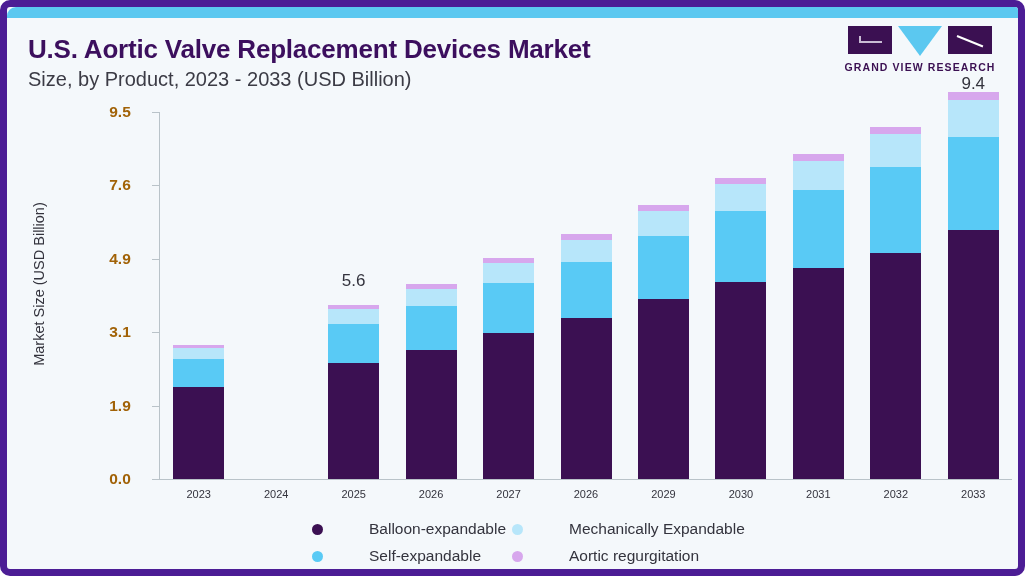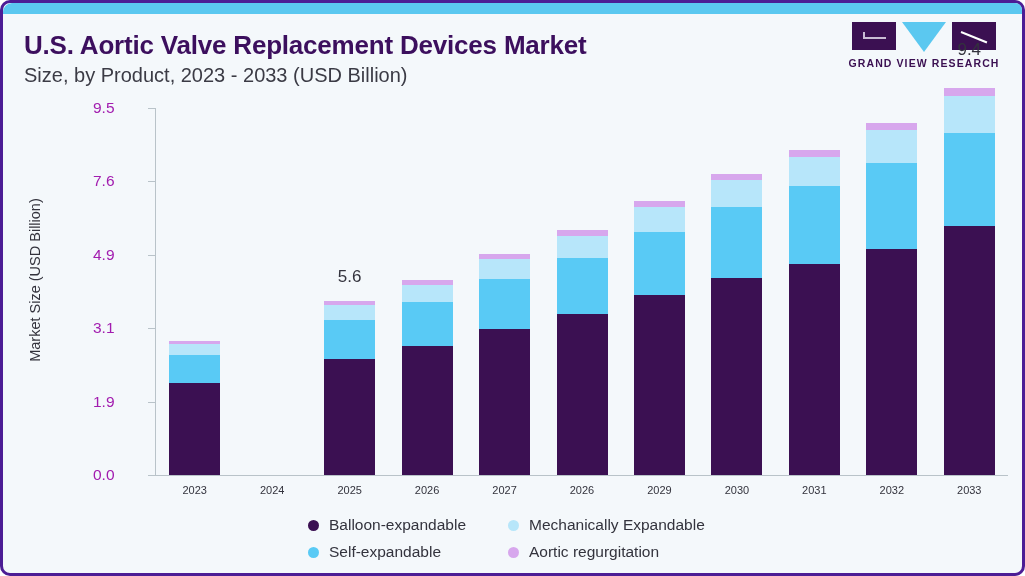--- a/index.html
+++ b/index.html
@@ -8,21 +8,21 @@
     width: 1025px; height: 576px;
     background: #ffffff;
     font-family: "Liberation Sans", sans-serif;
   }
   #card {
     position: relative;
     width: 1025px; height: 576px;
     background: #f4f8fb;
     border-radius: 10px;
     overflow: hidden;
-    border: 3px solid #4c1d95;
+    border: 7px solid #4c1d95;
   }
   #top-stripe {
     position: absolute; top: 0; left: 0;
     width: 1025px; height: 11px;
     background: #5bc8f0;
     border-top-left-radius: 9px;
     border-top-right-radius: 9px;
   }
   
   #header {
@@ -75,23 +75,24 @@
   }
   
   #plot-wrap { position: absolute; left: 0; top: 89px; width: 1025px; height: 400px; }
   #ylabel {
     position: absolute; left: -118px; top: 180px;
     width: 300px; text-align: center;
     transform: rotate(-90deg);
     font-size: 14.5px; color: #33333d;
   }
   .ytick-label {
-    position: absolute; right: 0; width: 46px; text-align: left;
-    font-size: 15.5px; color: #a21caf;
+    position: absolute; right: 0; width: 46px; text-align: center;
+    font-size: 15.5px; color: #a16207;
     transform: translateY(-9px);
+    font-weight: bold;
   }
   #ytick-col { position: absolute; left: 84px; top: 0; width: 52px; height: 400px; }
   #yaxis-line {
     position: absolute; left: 152px; top: 16px; width: 1px; height: 367px;
     background: #b9c3c9;
   }
   .ytick-mark {
     position: absolute; left: 145px; width: 8px; height: 1px; background: #b9c3c9;
   }
   #xaxis-line {
@@ -121,20 +122,21 @@
   }
   
   #legend {
     position: absolute; left: 0; top: 505px; width: 1025px; height: 62px;
   }
   .legend-item {
     position: absolute;
     display: flex; align-items: center;
     font-size: 15.5px; color: #33333d;
     white-space: nowrap;
+    gap: 36px;
   }
   .legend-dot {
     width: 11px; height: 11px; border-radius: 50%;
     margin-right: 10px; flex: 0 0 auto;
   }
 </style>
 </head>
 <body>
 
 <div id="card">
@@ -244,21 +246,21 @@
             <div class="seg seg-balloon" style="height: 225.995px;"></div>
           </div>
         </div>
         <div class="bar-group" style="left: 787.773px; width: 51px;">
           <div class="bar-stack">
             <div class="seg seg-aortic" style="height: 8.11263px;"></div>
             <div class="seg seg-mech" style="height: 36.7px;"></div>
             <div class="seg seg-self" style="height: 92.7158px;"></div>
             <div class="seg seg-balloon" style="height: 249.174px;"></div>
           </div>
-          <div class="bar-value" style="bottom: 415px;">9.4</div>
+          <div class="bar-value" style="bottom: 385px;">9.4</div>
         </div>
       </div>
   <div class="ytick-mark" style="top: 383px;"></div>
       <div class="ytick-mark" style="top: 309.6px;"></div>
       <div class="ytick-mark" style="top: 236.2px;"></div>
       <div class="ytick-mark" style="top: 162.8px;"></div>
       <div class="ytick-mark" style="top: 89.4px;"></div>
       <div class="ytick-mark" style="top: 16px;"></div>
       <div class="xtick-label" style="left: 153px; width: 77.4545px;">2023</div>
       <div class="xtick-label" style="left: 230.455px; width: 77.4545px;">2024</div>

